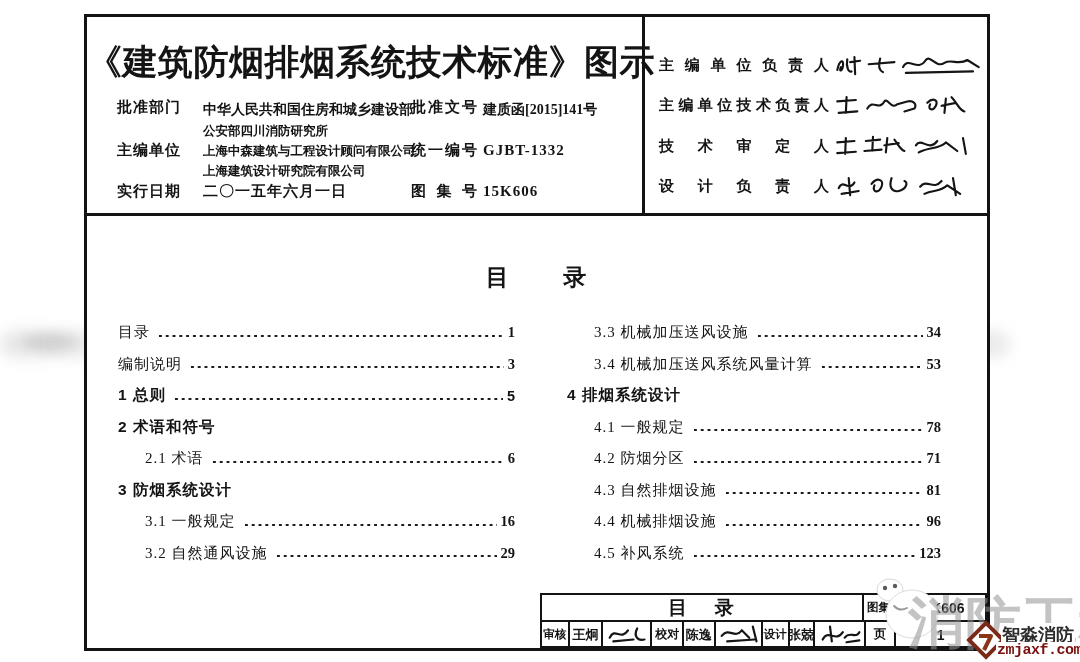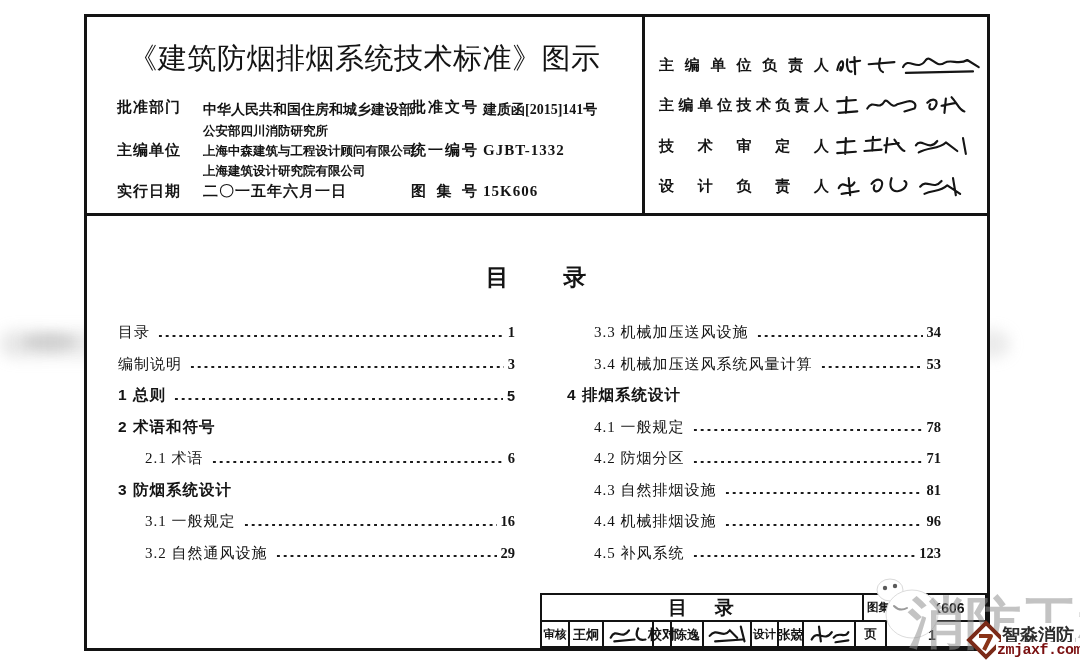--- a/index.html
+++ b/index.html
@@ -12,21 +12,21 @@
   
   .frame{
     position:absolute;left:84px;top:14px;width:906px;height:637px;
     border:3px solid #131313;box-sizing:border-box;background:#fff;
   }
   .frame-inner{position:absolute;left:0;top:0;width:900px;height:631px;}
   
   .header{position:absolute;left:0;top:0;width:900px;height:199px;border-bottom:3px solid #131313;box-sizing:border-box;}
   .header-left{position:absolute;left:0;top:0;width:555px;height:196px;border-right:3px solid #131313;}
   .doc-title{position:absolute;left:0;top:22px;width:555px;text-align:center;
-    font-size:29px;font-weight:400;letter-spacing:0.5px;white-space:nowrap;}
+    font-size:35px;font-weight:700;letter-spacing:0.5px;white-space:nowrap;}
   .meta{position:absolute;font-weight:700;}
   .m-label{font-size:15px;letter-spacing:1px;}
   .m-label4{display:inline-block;width:66px;text-align:justify;text-align-last:justify;font-size:15px;}
   .m-val-lg{font-size:14px;font-family:"Liberation Serif","DejaVu Serif",serif;font-weight:700;}
   .m-val-sm{font-size:12.5px;font-family:"Liberation Serif","DejaVu Serif",serif;font-weight:700;line-height:19px;}
   .m-val-date{font-size:15px;font-family:"Liberation Serif","DejaVu Serif",serif;font-weight:700;letter-spacing:1px;}
   
   .sig-block{position:absolute;left:558px;top:0;width:342px;height:196px;}
   .sig-row{position:absolute;left:14px;width:326px;height:36px;display:flex;align-items:center;}
   .sig-label{display:inline-block;width:170px;font-size:15px;font-weight:700;
@@ -249,21 +249,21 @@
     <div class="tb-row tb-row2">
       <div class="tb-cell" style="width:28px;font-size:11.5px;">审核</div>
       <div class="tb-cell tb-name" style="width:34px;">王炯</div>
       <div class="tb-cell tb-sig" style="width:50px;">
         <svg width="48" height="22" viewBox="0 0 48 24">
               <g stroke="#151515" stroke-width="2.4" fill="none" stroke-linecap="round">
                 <path d="M4 16 C10 4 16 20 24 8 M8 20 L30 18 M34 6 C30 14 34 20 42 18"></path>
               </g>
             </svg>
       </div>
-      <div class="tb-cell" style="width:18px;font-size:14px;">校对</div>
+      <div class="tb-cell" style="width:32px;font-size:12px;">校对</div>
       <div class="tb-cell tb-name" style="width:32px;">陈逸</div>
       <div class="tb-cell tb-sig" style="width:48px;">
         <svg width="46" height="22" viewBox="0 0 48 24">
               <g stroke="#151515" stroke-width="2.4" fill="none" stroke-linecap="round">
                 <path d="M4 14 C12 4 18 18 26 8 L34 16 M10 20 L40 18 M38 4 L42 20"></path>
               </g>
             </svg>
       </div>
       <div class="tb-cell" style="width:27px;font-size:11.5px;">设计</div>
       <div class="tb-cell tb-name" style="width:25px;">张兢</div>

